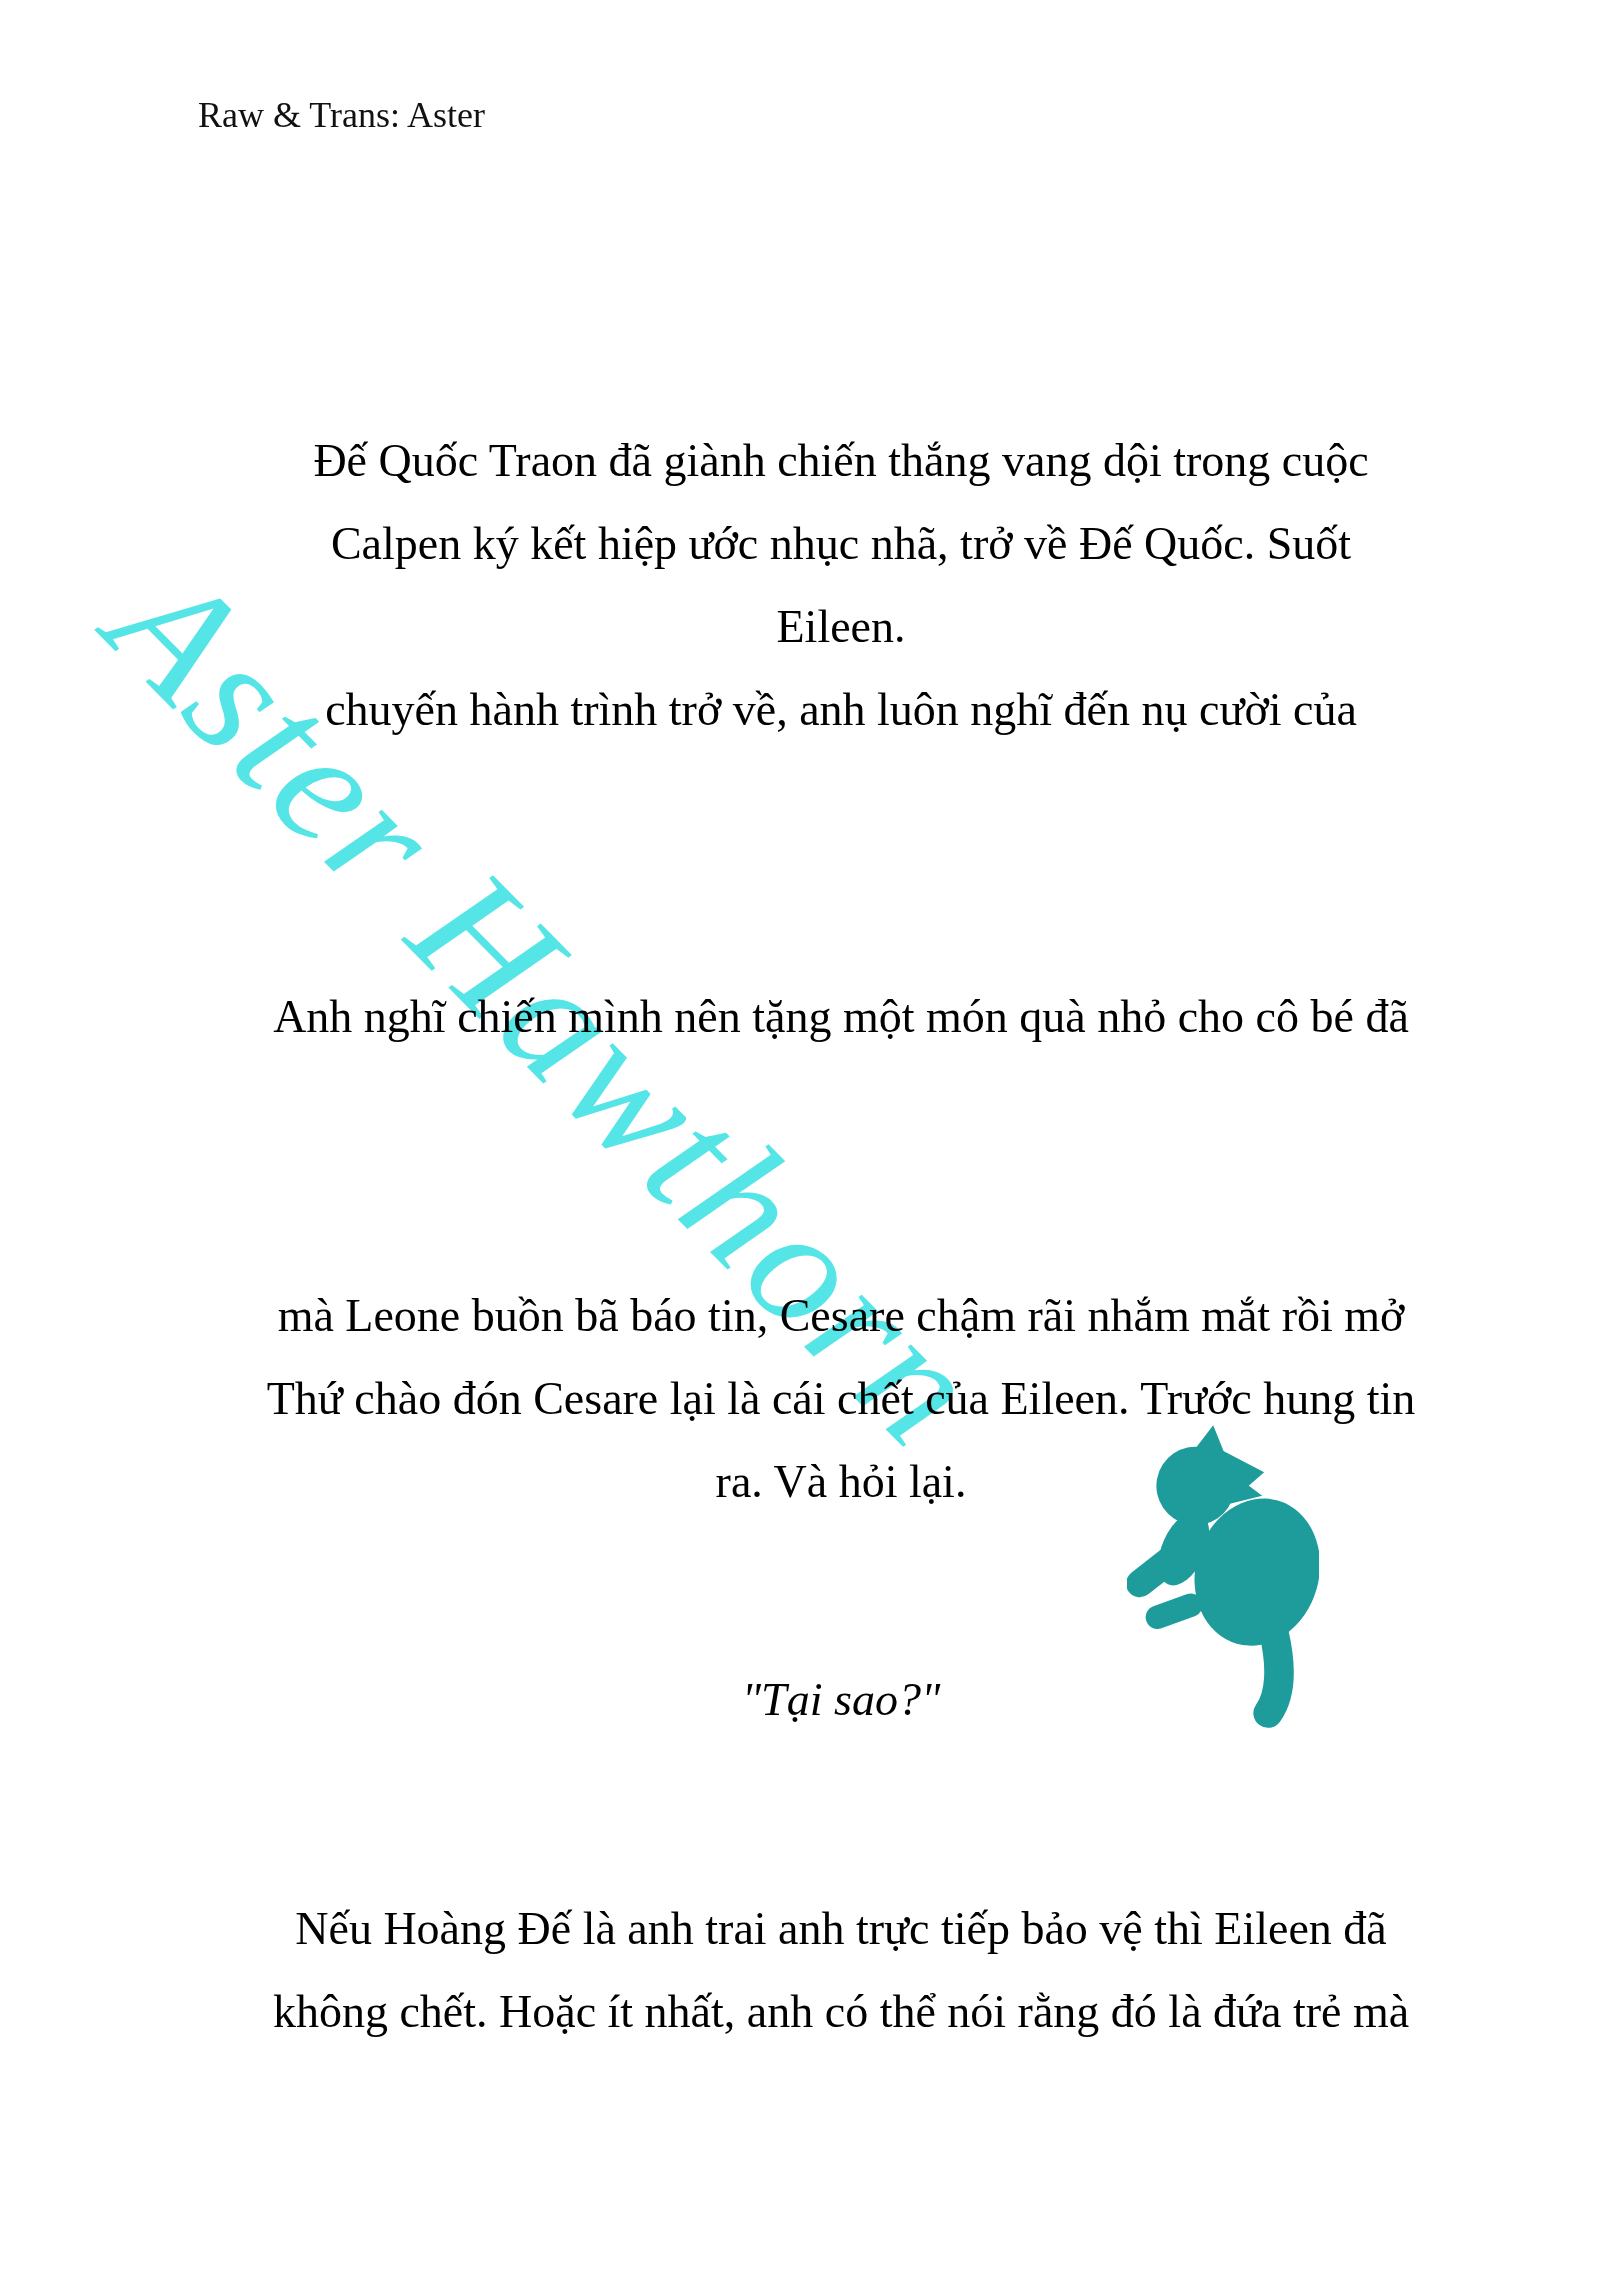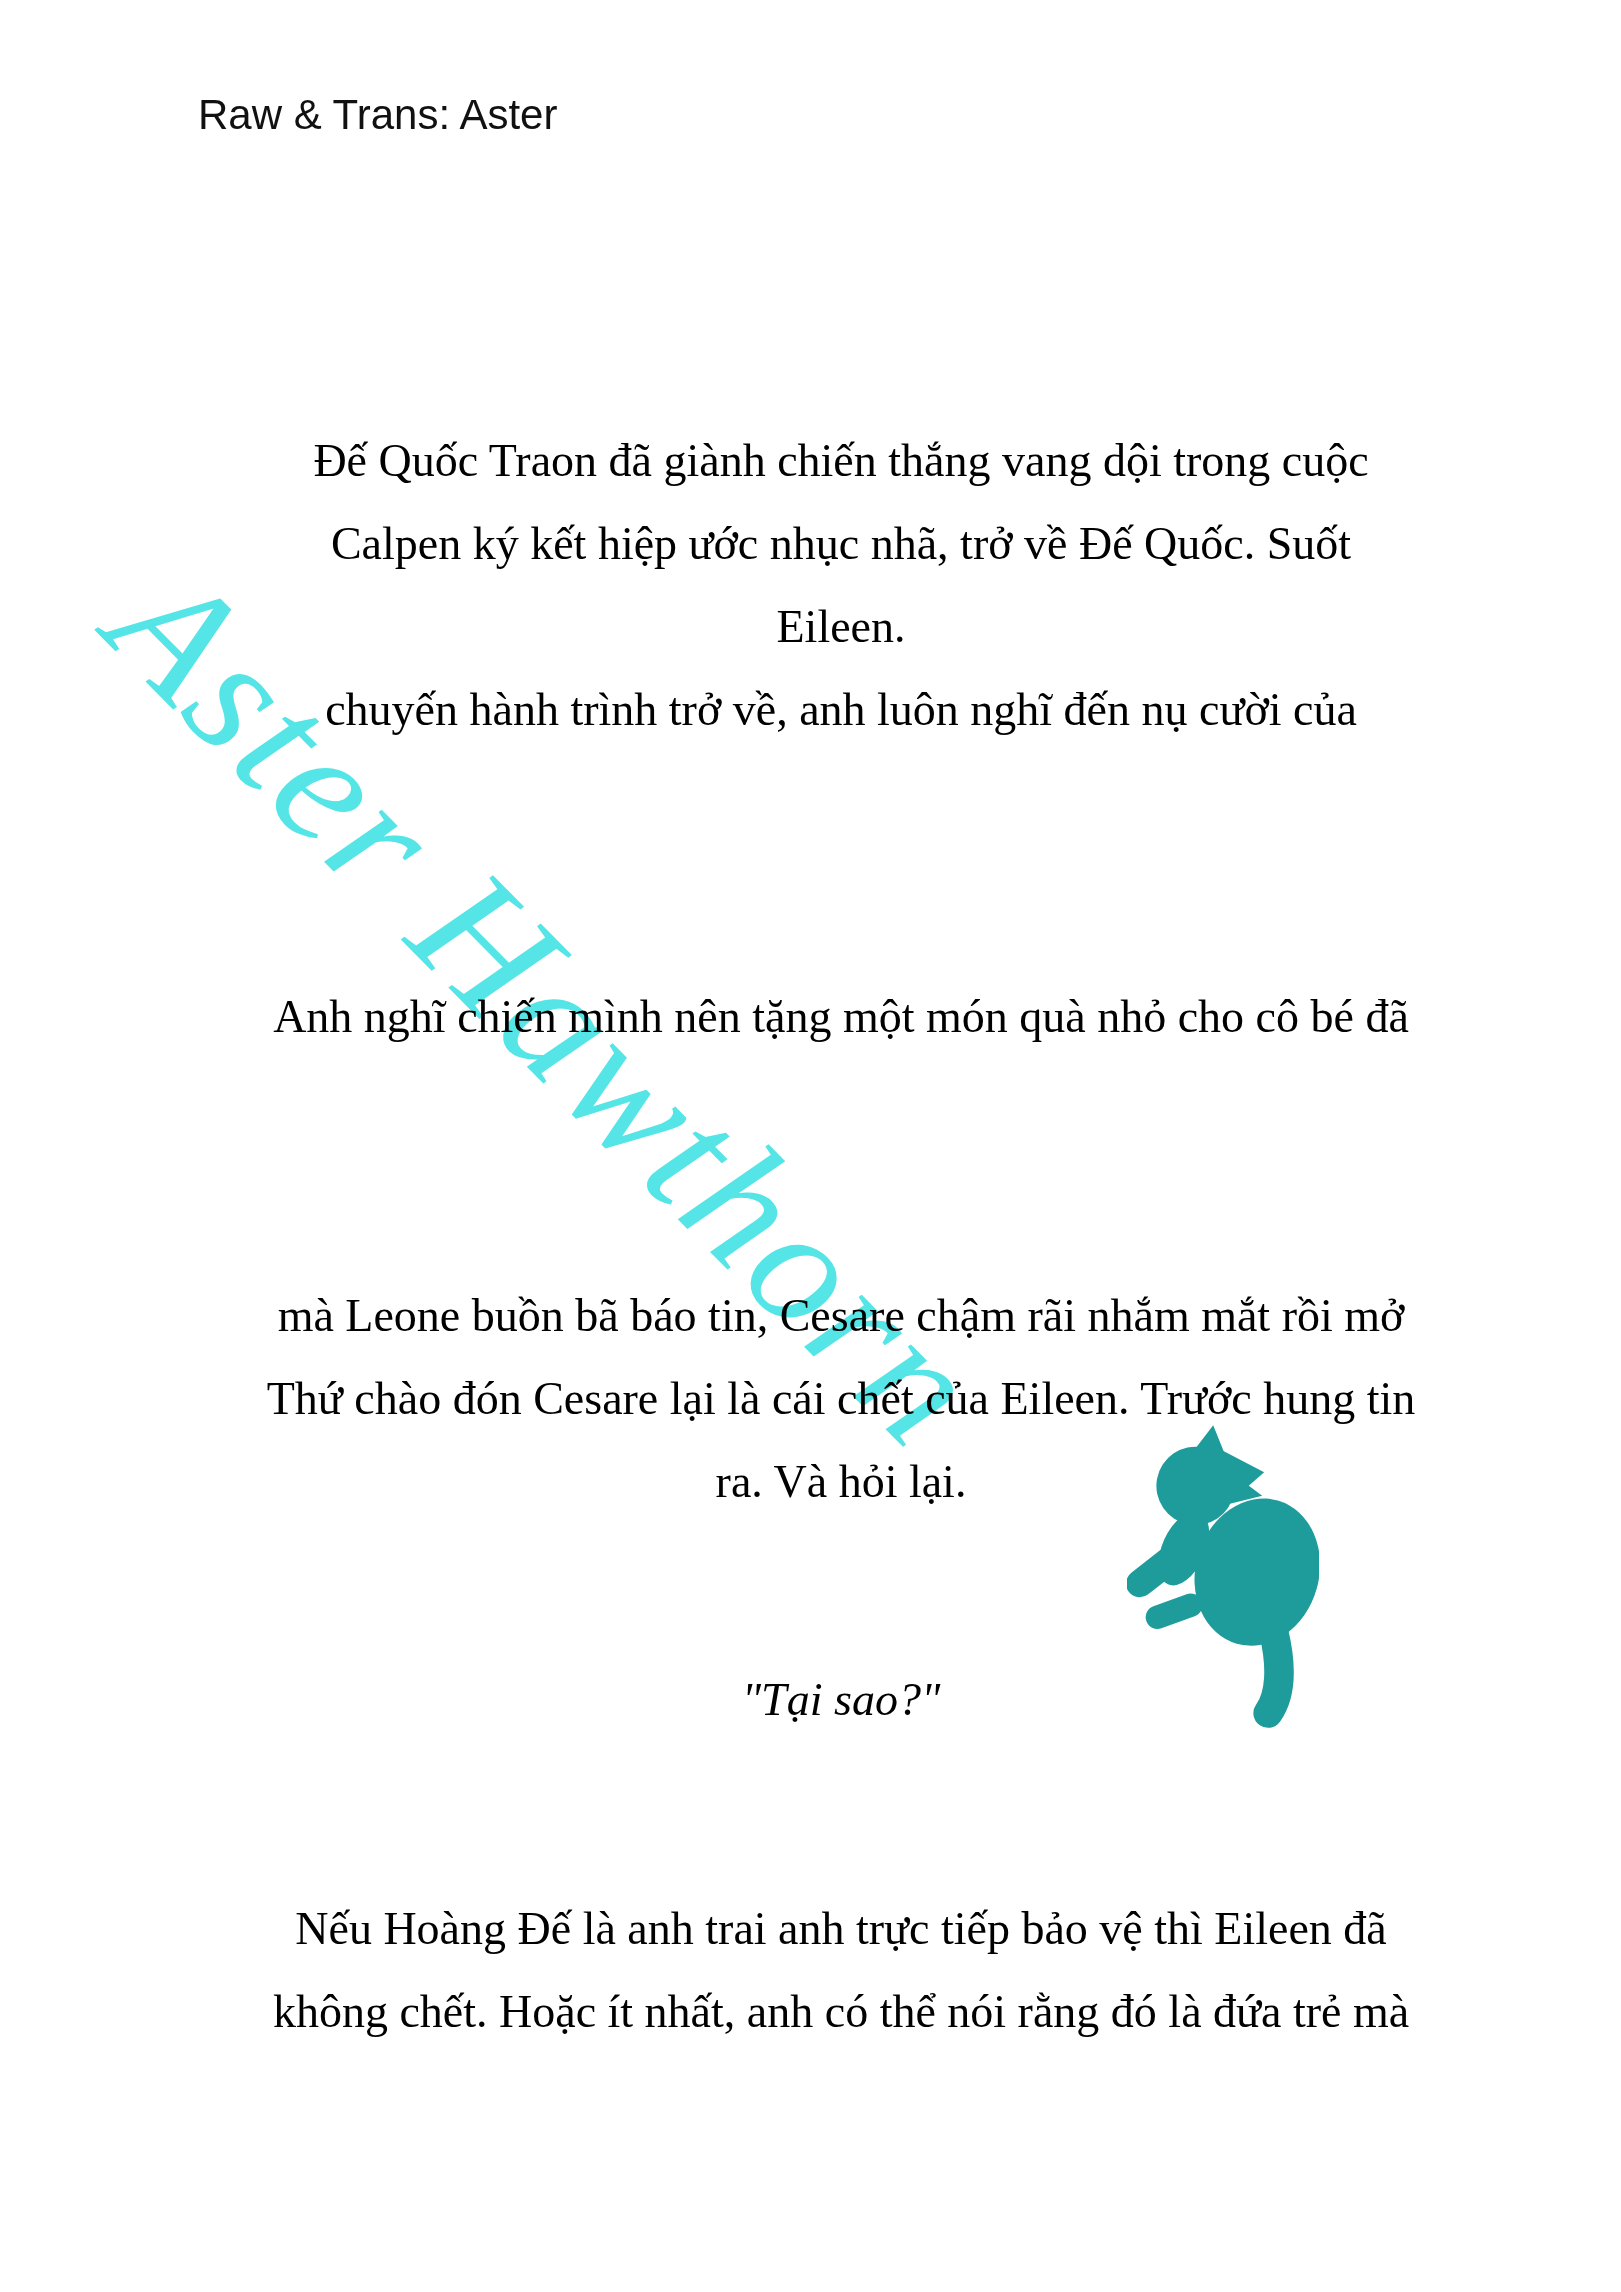--- a/index.html
+++ b/index.html
@@ -7,22 +7,22 @@
     position:relative;
     width:1621px;height:2293px;
     background:#ffffff;
     overflow:hidden;
     font-family:"Liberation Serif","DejaVu Serif",serif;
     color:#000;
   }
   
   .credit{
     position:absolute;left:198px;top:95px;
-    font-family:Liberation Sans, sans-serif;
-    font-size:42px;line-height:40px;color:#111;
+    font-family:Liberation Serif, serif;
+    font-size:36px;line-height:40px;color:#111;
     white-space:nowrap;z-index:3;
   }
   
   .title{
     position:absolute;left:0;right:0;top:192px;
     text-align:center;
     font-weight:bold;font-size:60px;line-height:72px;
     white-space:nowrap;z-index:3;
   }
   

